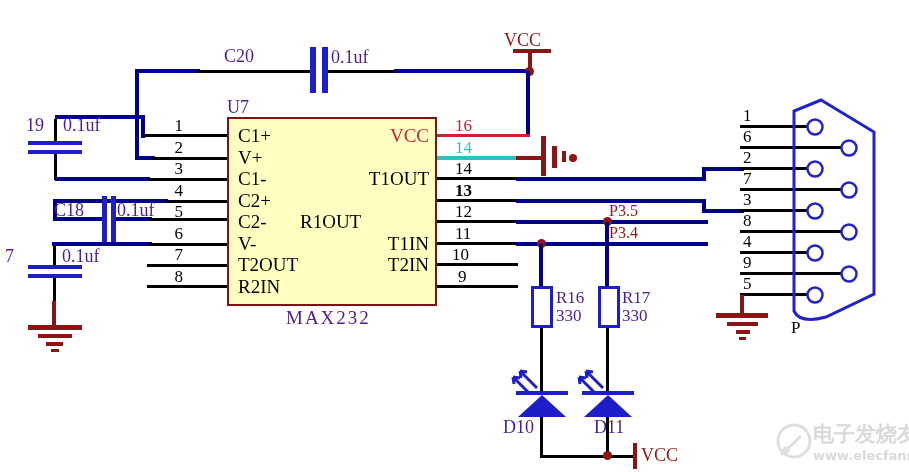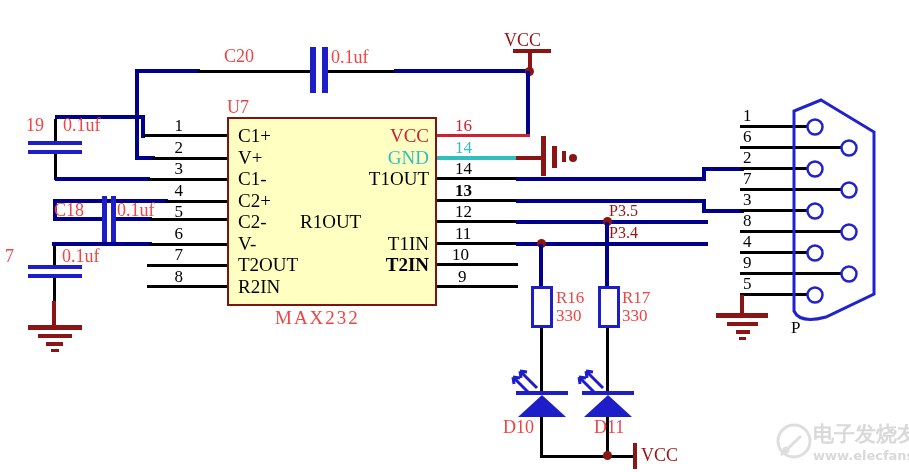--- a/index.html
+++ b/index.html
@@ -8,21 +8,21 @@
     font-family:"Liberation Serif","DejaVu Serif",serif;
   }
   .wire{position:absolute;}
   .navy{background:#00008B;}
   .blk{background:#000000;}
   .dred{background:#8B1515;}
   .redw{background:#CC2233;}
   .tealw{background:#2FBFBF;}
   .dot{position:absolute;width:9px;height:9px;border-radius:50%;background:#8B1515;}
   .lbl{position:absolute;line-height:1;white-space:nowrap;}
-  .t-navy{color:#ef4444;}
+  .t-navy{color:#4c1d95;}
   .t-blk{color:#000000;}
   .t-dred{color:#9B1313;}
   .t-red{color:#CC2233;}
   .t-teal{color:#2FBFBF;}
   .f18{font-size:18px;}
   .f17{font-size:17px;}
   .f19{font-size:19px;}
   .f16{font-size:16px;}
   .chip{
     position:absolute;left:227px;top:117px;width:210px;height:189px;
@@ -188,37 +188,36 @@
 
     <g stroke="#DEDEDE" fill="none" stroke-width="3">
       <circle cx="794" cy="441" r="16"></circle>
       <line x1="781" y1="455" x2="801" y2="436"></line>
       <circle cx="786" cy="450" r="3.5" fill="#DEDEDE" stroke="none"></circle>
     </g>
   </svg>
 
   <div class="chip"></div>
   <div class="lbl t-navy f18" style="left:227px;top:98px;">U7</div>
-  <div class="lbl t-navy f19" style="left:275px;top:308px;letter-spacing:2px;">MAX232</div>
+  <div class="lbl t-navy f19" style="left:286px;top:308px;letter-spacing:2px;">MAX232</div>
 
   <div class="lbl t-blk f19" style="left:238px;top:126px;">C1+</div>
   <div class="lbl t-blk f19" style="left:238px;top:148px;">V+</div>
   <div class="lbl t-blk f19" style="left:238px;top:169px;">C1-</div>
   <div class="lbl t-blk f19" style="left:238px;top:191px;">C2+</div>
   <div class="lbl t-blk f19" style="left:238px;top:212px;">C2-</div>
   <div class="lbl t-blk f19" style="left:238px;top:234px;">V-</div>
   <div class="lbl t-blk f19" style="left:238px;top:255px;">T2OUT</div>
   <div class="lbl t-blk f19" style="left:238px;top:277px;">R2IN</div>
 
   <div class="lbl t-red f19" style="left:300px;top:126px;width:129px;text-align:right;">VCC</div>
-  <div class="lbl t-teal f19" style="left:300px;top:148px;width:129px;text-align:right;">GND</div>
   <div class="lbl t-blk f19" style="left:300px;top:169px;width:129px;text-align:right;">T1OUT</div>
   <div class="lbl t-blk f19" style="left:300px;top:212px;width:129px;">R1OUT</div>
   <div class="lbl t-blk f19" style="left:300px;top:234px;width:129px;text-align:right;">T1IN</div>
-  <div class="lbl t-blk f19" style="left:300px;top:255px;width:129px;text-align:right;font-weight:bold;">T2IN</div>
+  <div class="lbl t-blk f19" style="left:300px;top:255px;width:129px;text-align:right;">T2IN</div>
 
   <div class="lbl t-blk f17" style="left:145px;top:117px;width:38px;text-align:right;">1</div>
   <div class="lbl t-blk f17" style="left:145px;top:139px;width:38px;text-align:right;">2</div>
   <div class="lbl t-blk f17" style="left:145px;top:160px;width:38px;text-align:right;">3</div>
   <div class="lbl t-blk f17" style="left:145px;top:182px;width:38px;text-align:right;">4</div>
   <div class="lbl t-blk f17" style="left:145px;top:203px;width:38px;text-align:right;">5</div>
   <div class="lbl t-blk f17" style="left:145px;top:225px;width:38px;text-align:right;">6</div>
   <div class="lbl t-blk f17" style="left:145px;top:246px;width:38px;text-align:right;">7</div>
   <div class="lbl t-blk f17" style="left:145px;top:268px;width:38px;text-align:right;">8</div>
 

